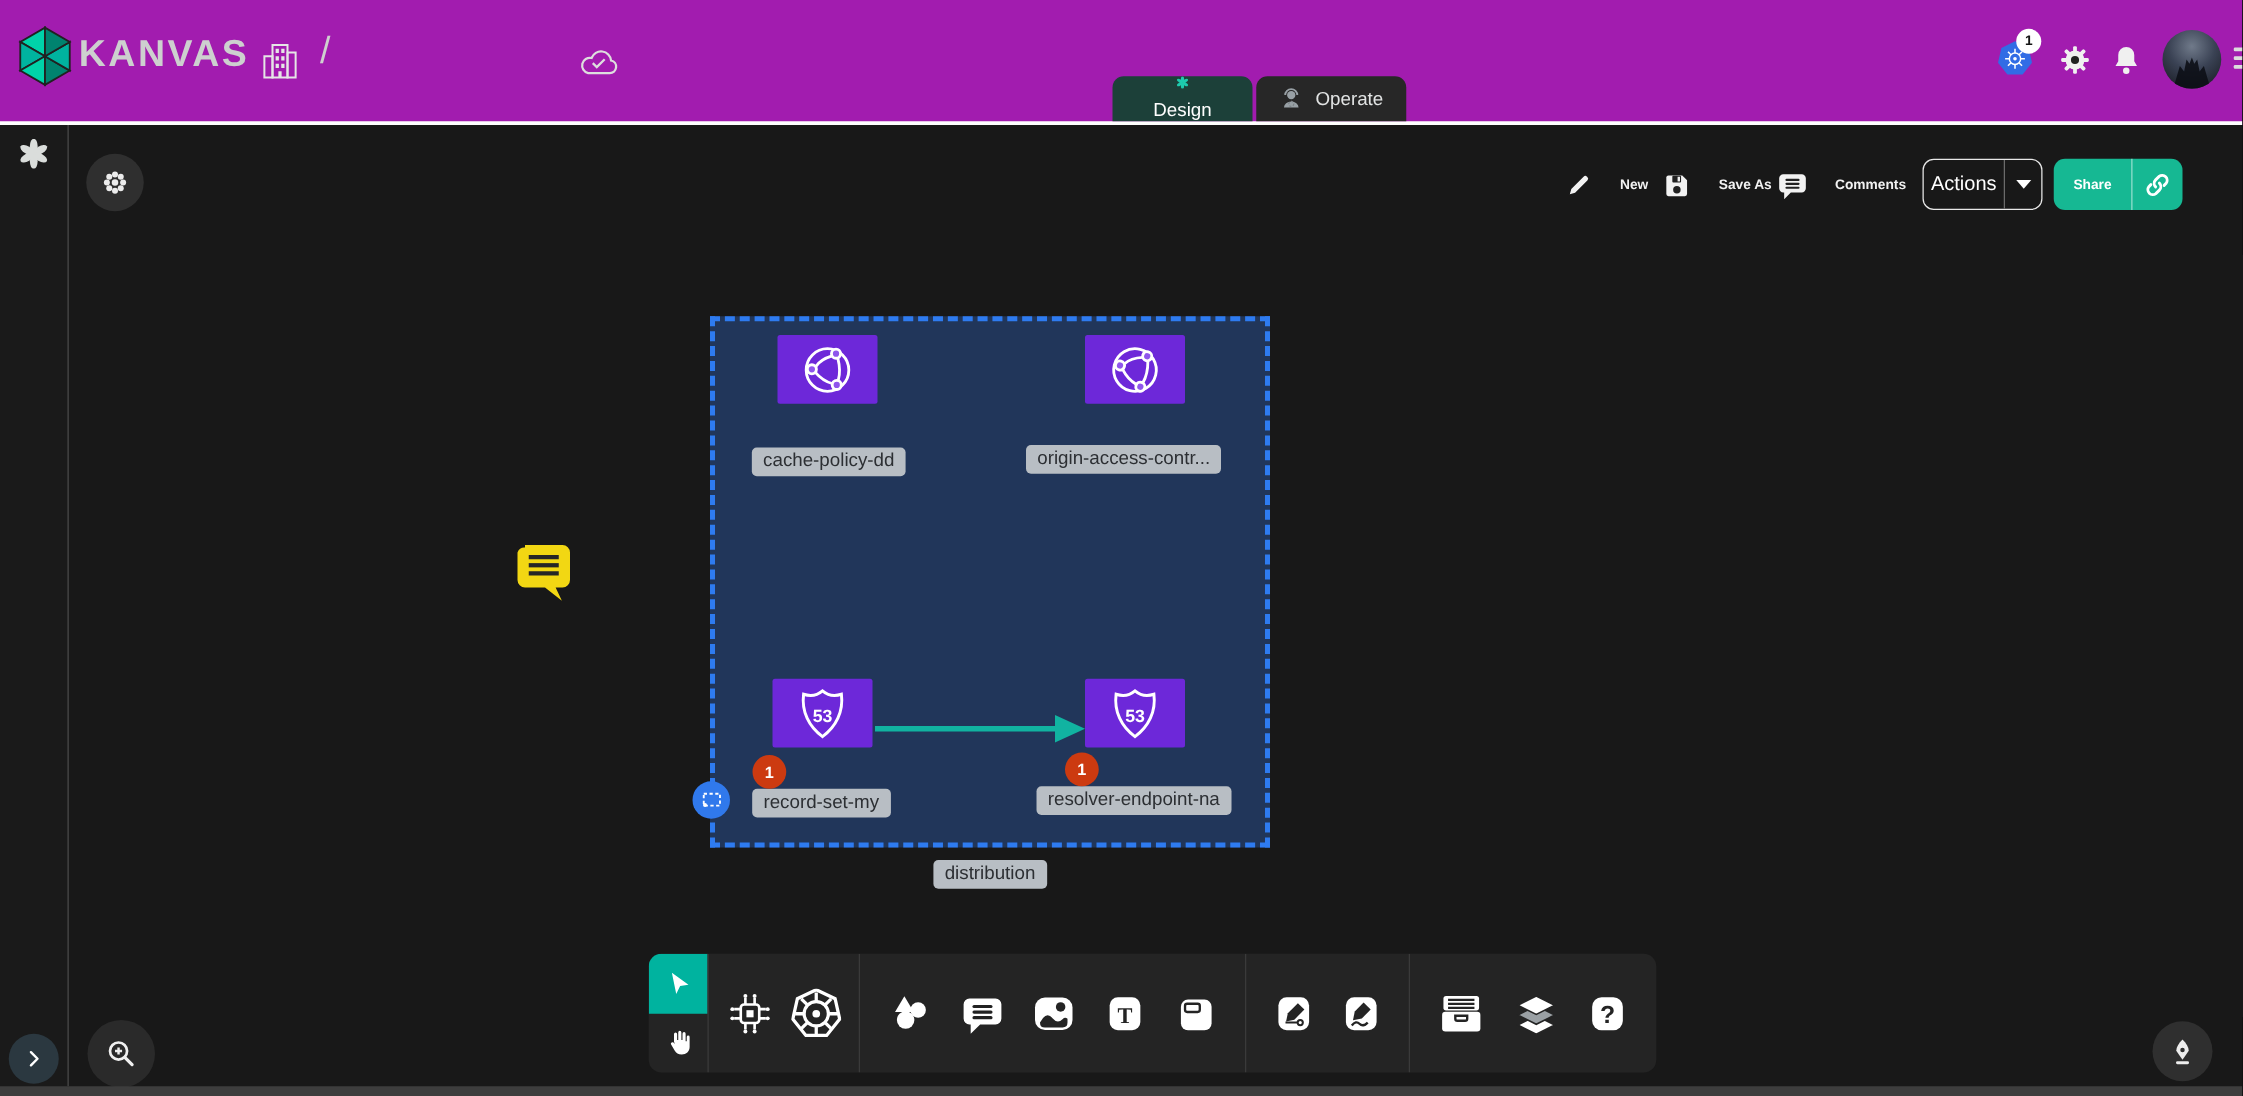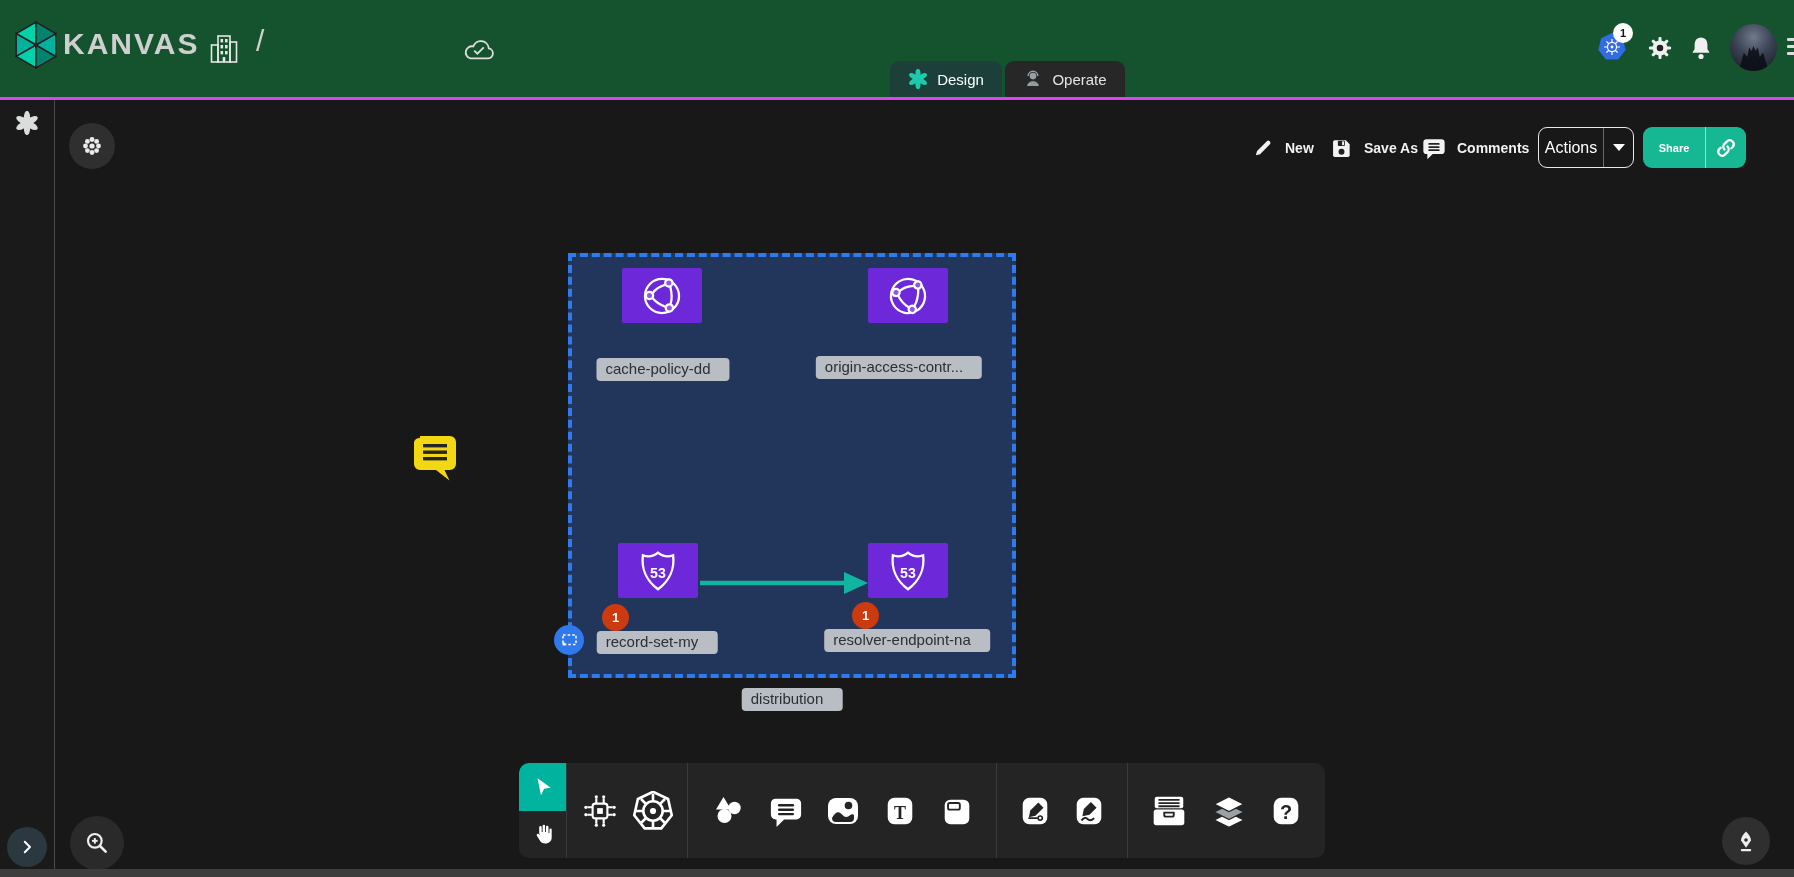--- a/index.html
+++ b/index.html
@@ -7,50 +7,50 @@
   .app {
     position:relative; width:1794px; height:877px; overflow:hidden;
     background:#181818; font-family:"Liberation Sans", sans-serif;
     color:#eee; -webkit-font-smoothing:antialiased;
   }
   .abs { position:absolute; }
 
   
   .header {
     position:absolute; left:0; top:0; width:1794px; height:100px;
-    background:#14532d; border-bottom:3px solid #d946ef;
+    background:#a21caf; border-bottom:3px solid #ffffff;
   }
   .brand-text { position:absolute; left:63px; top:27px; font-size:30px; font-weight:800;
     letter-spacing:2px; color:#cdd0cf; }
   .slash { position:absolute; left:256px; top:24px; font-size:30px; font-weight:300; color:#cfcfcf; }
   .name-field { position:absolute; left:286px; top:25px; width:163px; }
   .name-field .lbl { display:block; font-size:11px; color:#c2c2c2; letter-spacing:.3px; }
   .name-field input {
     display:block; width:163px; margin-top:4px; padding:2px 0 8px 0;
     background:transparent; border:none; border-bottom:1px solid #dedede;
     color:#f3f3f3; font-size:17px; font-family:"Liberation Sans", sans-serif; outline:none;
   }
   .tabs { position:absolute; left:890px; bottom:0; display:flex; gap:3px; }
   .tab { height:36px; display:flex; align-items:center; justify-content:center; gap:9px;
     border-radius:9px 9px 0 0; cursor:pointer; font-size:15px; }
-  .tab.design { width:112px; background:#1c4039; color:#ffffff; }
+  .tab.design { width:112px; background:#1c4039; color:#ffffff;flex-direction:column; }
   .tab.operate { width:120px; background:#272727; color:#e2e4e4; }
   .hdr-icon-btn { position:absolute; display:flex; align-items:center; justify-content:center; cursor:pointer; }
   .k8s-badge { position:absolute; left:17px; top:-8px; width:20px; height:20px; border-radius:50%;
     background:#ffffff; color:#151515; font-size:11px; font-weight:700;
     display:flex; align-items:center; justify-content:center; }
   .avatar { position:absolute; left:1730px; top:24px; width:47px; height:47px; border-radius:50%;
     overflow:hidden; cursor:pointer;
     background:radial-gradient(circle at 50% 28%, #707a8a 0%, #3a4254 45%, #14161c 100%); }
   .hamburger { position:absolute; left:1787px; top:38px; width:14px; cursor:pointer; }
   .hamburger div { width:14px; height:2.5px; background:#dcdcdc; margin-bottom:4.5px; border-radius:1px; }
 
   
-  .tool-link { position:absolute; top:132px; height:32px; display:flex; align-items:center; gap:11px;
-    color:#f2f2f2; font-size:14px; font-weight:700; cursor:pointer; }
+  .tool-link { position:absolute; top:132px; height:32px; display:flex; align-items:center; gap:22px;
+    color:#f2f2f2; font-size:11px; font-weight:700; cursor:pointer; }
   .actions-btn { position:absolute; left:1538px; top:127px; width:96px; height:41px;
     border:1.5px solid #e8e8e8; border-radius:9px; display:flex; align-items:center; cursor:pointer; }
   .actions-btn .lbl { width:64px; text-align:center; font-size:16px; color:#fff; }
   .actions-btn .sep { width:1px; height:100%; background:#6a6a6a; }
   .actions-btn .caret-part { flex:1; display:flex; align-items:center; justify-content:center; }
   .caret { width:0; height:0; border-left:6px solid transparent; border-right:6px solid transparent;
     border-top:7px solid #ffffff; }
   .share-btn { position:absolute; left:1643px; top:127px; width:103px; height:41px;
     background:#16b893; border-radius:9px; display:flex; align-items:center; cursor:pointer; }
   .share-btn .lbl { width:62px; text-align:center; color:#ffffff; font-size:11px; font-weight:700; }
@@ -62,21 +62,21 @@
     background:#1a1a1a; border-right:1px solid #4a4a4a; }
   .round-btn { position:absolute; border-radius:50%; display:flex; align-items:center;
     justify-content:center; cursor:pointer; }
 
   
   .selection-group { position:absolute; left:568px; top:253px; width:448px; height:425px;
     background:rgba(48,100,190,0.40); border:4px dashed #2e7bf0; }
   .node { position:absolute; width:80px; height:55px; background:#6d28d9; border-radius:2px;
     display:flex; align-items:center; justify-content:center; cursor:pointer; }
   .node-label { position:absolute; transform:translateX(-50%); background:#b8bec4; color:#2c2f33;
-    font-size:15px; padding:2px 19px 4px 9px; border-radius:4px; white-space:nowrap; }
+    font-size:15px; padding:2px 9px 4px 9px; border-radius:4px; white-space:nowrap; }
   .count-badge { position:absolute; width:27px; height:27px; border-radius:50%; background:#cc3a10;
     color:#fff; font-size:13px; font-weight:700; display:flex; align-items:center; justify-content:center; }
   .sel-handle { position:absolute; left:554px; top:625px; width:30px; height:30px; border-radius:50%;
     background:#3079ec; display:flex; align-items:center; justify-content:center; cursor:pointer; }
 
   
   .dock { position:absolute; left:519px; top:763px; width:806px; height:95px;
     background:#242424; border-radius:10px; display:flex; overflow:hidden; }
   .dock-selcol { width:47px; display:flex; flex-direction:column; }
   .dock-selcol .cell { flex:1; display:flex; align-items:center; justify-content:center; cursor:pointer; }

